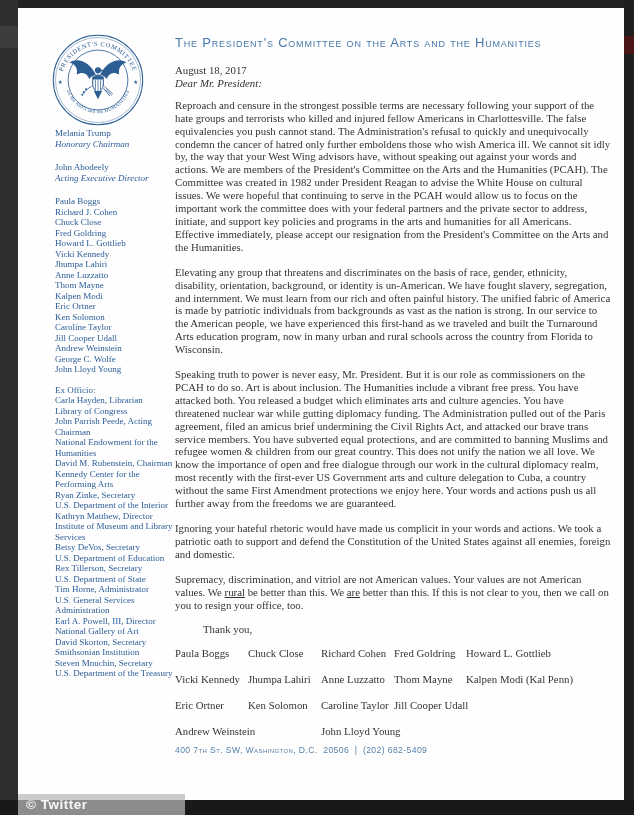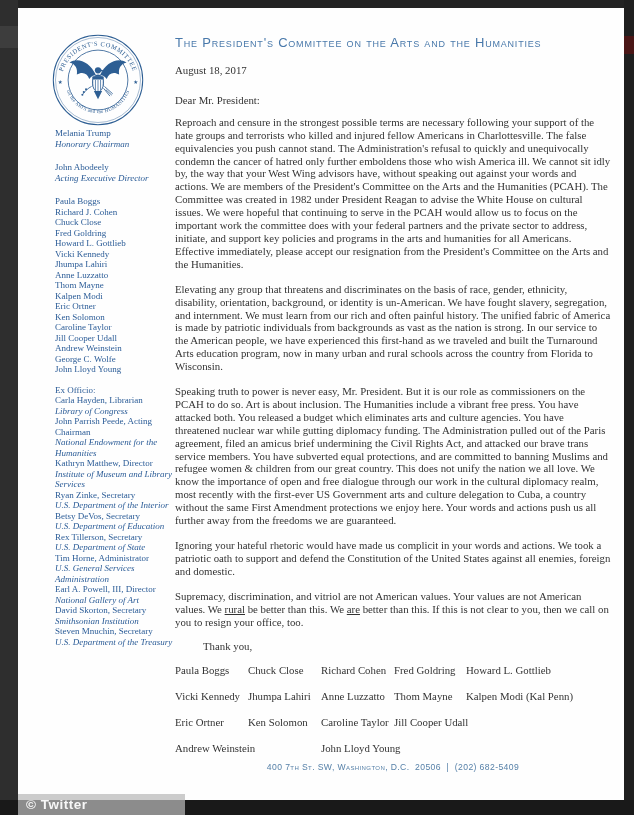--- a/index.html
+++ b/index.html
@@ -29,46 +29,46 @@
     color:#2b5c97;font-size:9px;line-height:10.5px;
   }
   .lead-entry{margin-bottom:13px;}
   .lead-name{display:block;}
   .lead-title{display:block;font-style:italic;}
   .members{margin:0 0 10px 0;}
   .member{display:block;}
   .exoff-heading{display:block;}
   .exoff-entry{display:block;}
   .exoff-name{display:block;}
-  .exoff-org{display:block;font-style:italic;}
+  .exoff-org{display:block;}
 
   
   .main{
     position:absolute;left:157px;top:28px;width:436px;
     color:#333333;font-size:10.8px;line-height:12.9px;
   }
   .letter-title{
     font-family:"Liberation Sans", sans-serif;
     font-variant:small-caps;
     font-size:13px;line-height:14px;letter-spacing:0.8px;
     color:#4878aa;font-weight:400;
   }
   .letter-date{margin-top:14px;}
-  .letter-salutation{margin-top:17px;}
+  .letter-salutation{font-style:italic;}
   .para{margin:12px 0 0 0;text-align:left;}
   .u{text-decoration:underline;}
   .closing{margin-top:12px;margin-left:28px;}
   .sig-grid{
     display:grid;margin-top:11px;
     grid-template-columns:73px 73px 73px 72px 1fr;
     row-gap:13px;
   }
   .sig-cell{white-space:nowrap;}
   .letter-footer{
-    margin-top:6px;text-align:center;
+    margin-top:6px;text-align:left;
     font-family:"Liberation Sans", sans-serif;
     font-variant:small-caps;
     font-size:8.6px;letter-spacing:0.4px;color:#5680a8;
     white-space:pre;
   }
 
   
   .watermark{
     position:absolute;left:18px;top:794px;width:167px;height:37px;
     background:rgba(185,185,185,0.72);
@@ -158,26 +158,30 @@
     <span class="exoff-heading">Ex Officio:</span>
     <span class="exoff-entry">
       <span class="exoff-name">Carla Hayden, Librarian</span>
       <span class="exoff-org">Library of Congress</span>
     </span>
     <span class="exoff-entry">
       <span class="exoff-name">John Parrish Peede, Acting Chairman</span>
       <span class="exoff-org">National Endowment for the Humanities</span>
     </span>
     <span class="exoff-entry">
+      <span class="exoff-name">David M. Rubenstein, Chairman</span>
+      <span class="exoff-org">Kennedy Center for the Performing Arts</span>
+    </span>
+    <span class="exoff-entry">
+      <span class="exoff-name">Ryan Zinke, Secretary</span>
+      <span class="exoff-org">U.S. Department of the Interior</span>
+    </span>
+    <span class="exoff-entry">
       <span class="exoff-name">Kathryn Matthew, Director</span>
       <span class="exoff-org">Institute of Museum and Library Services</span>
-    </span>
-    <span class="exoff-entry">
-      <span class="exoff-name">Ryan Zinke, Secretary</span>
-      <span class="exoff-org">U.S. Department of the Interior</span>
     </span>
     <span class="exoff-entry">
       <span class="exoff-name">Betsy DeVos, Secretary</span>
       <span class="exoff-org">U.S. Department of Education</span>
     </span>
     <span class="exoff-entry">
       <span class="exoff-name">Rex Tillerson, Secretary</span>
       <span class="exoff-org">U.S. Department of State</span>
     </span>
     <span class="exoff-entry">

